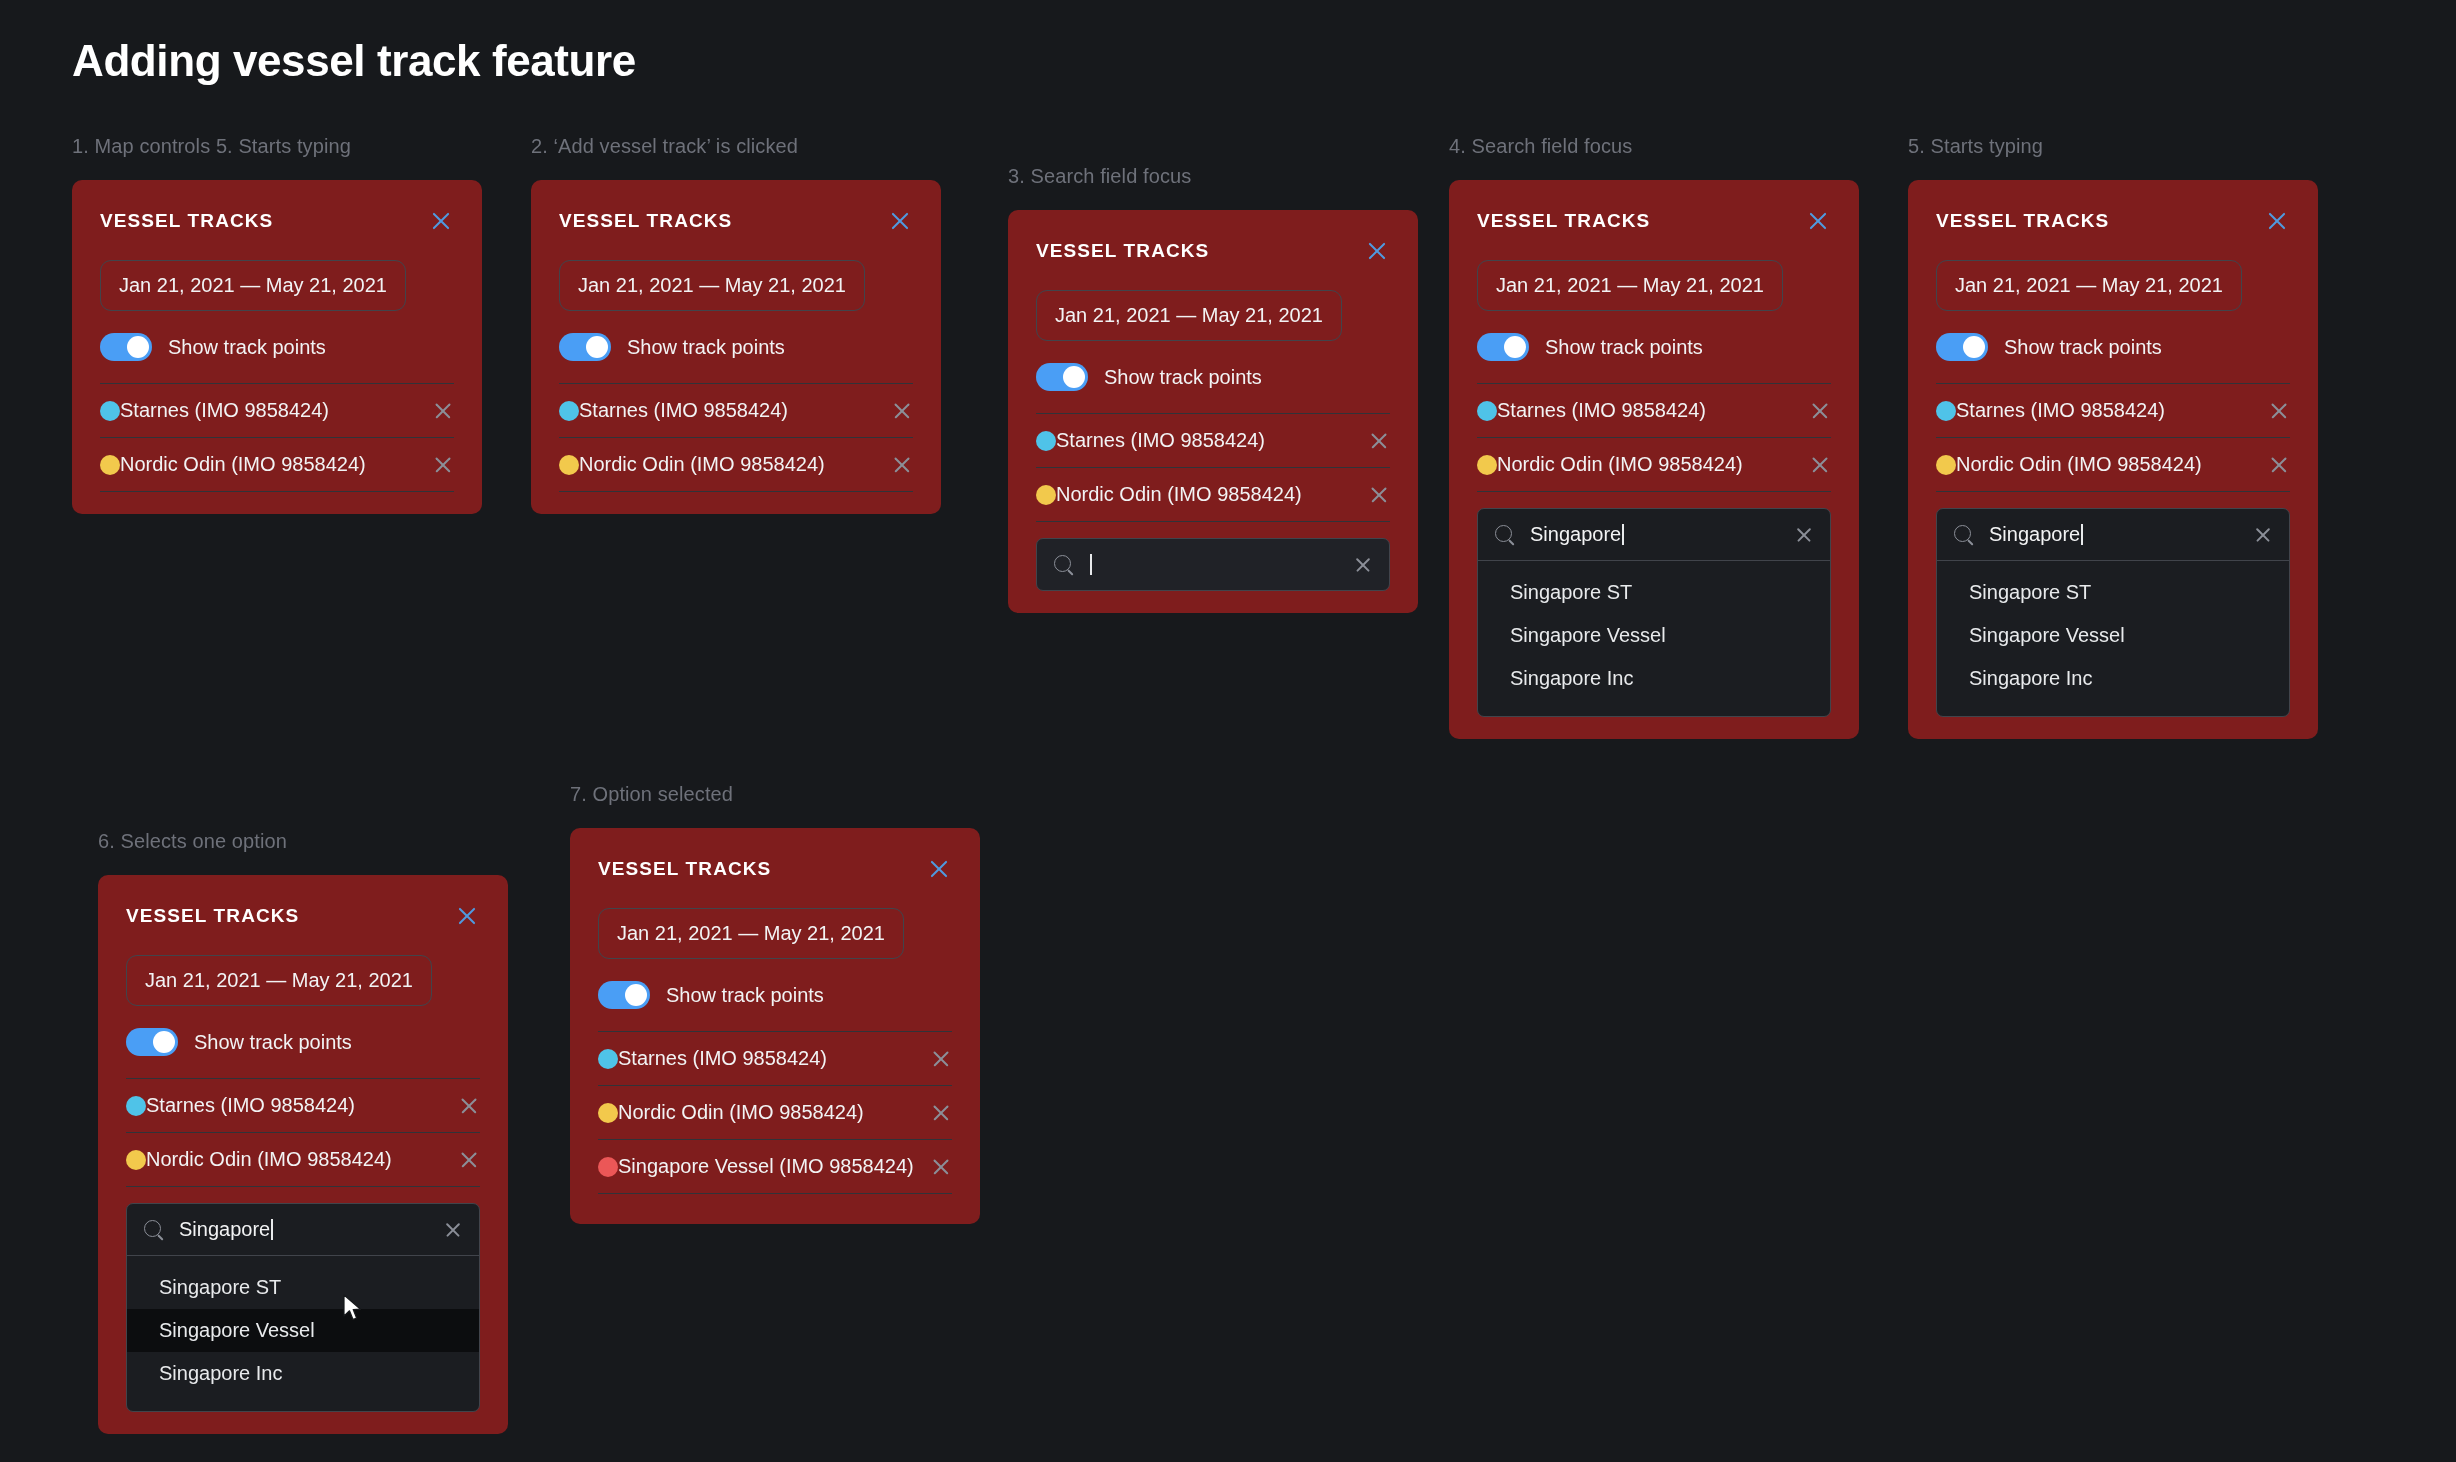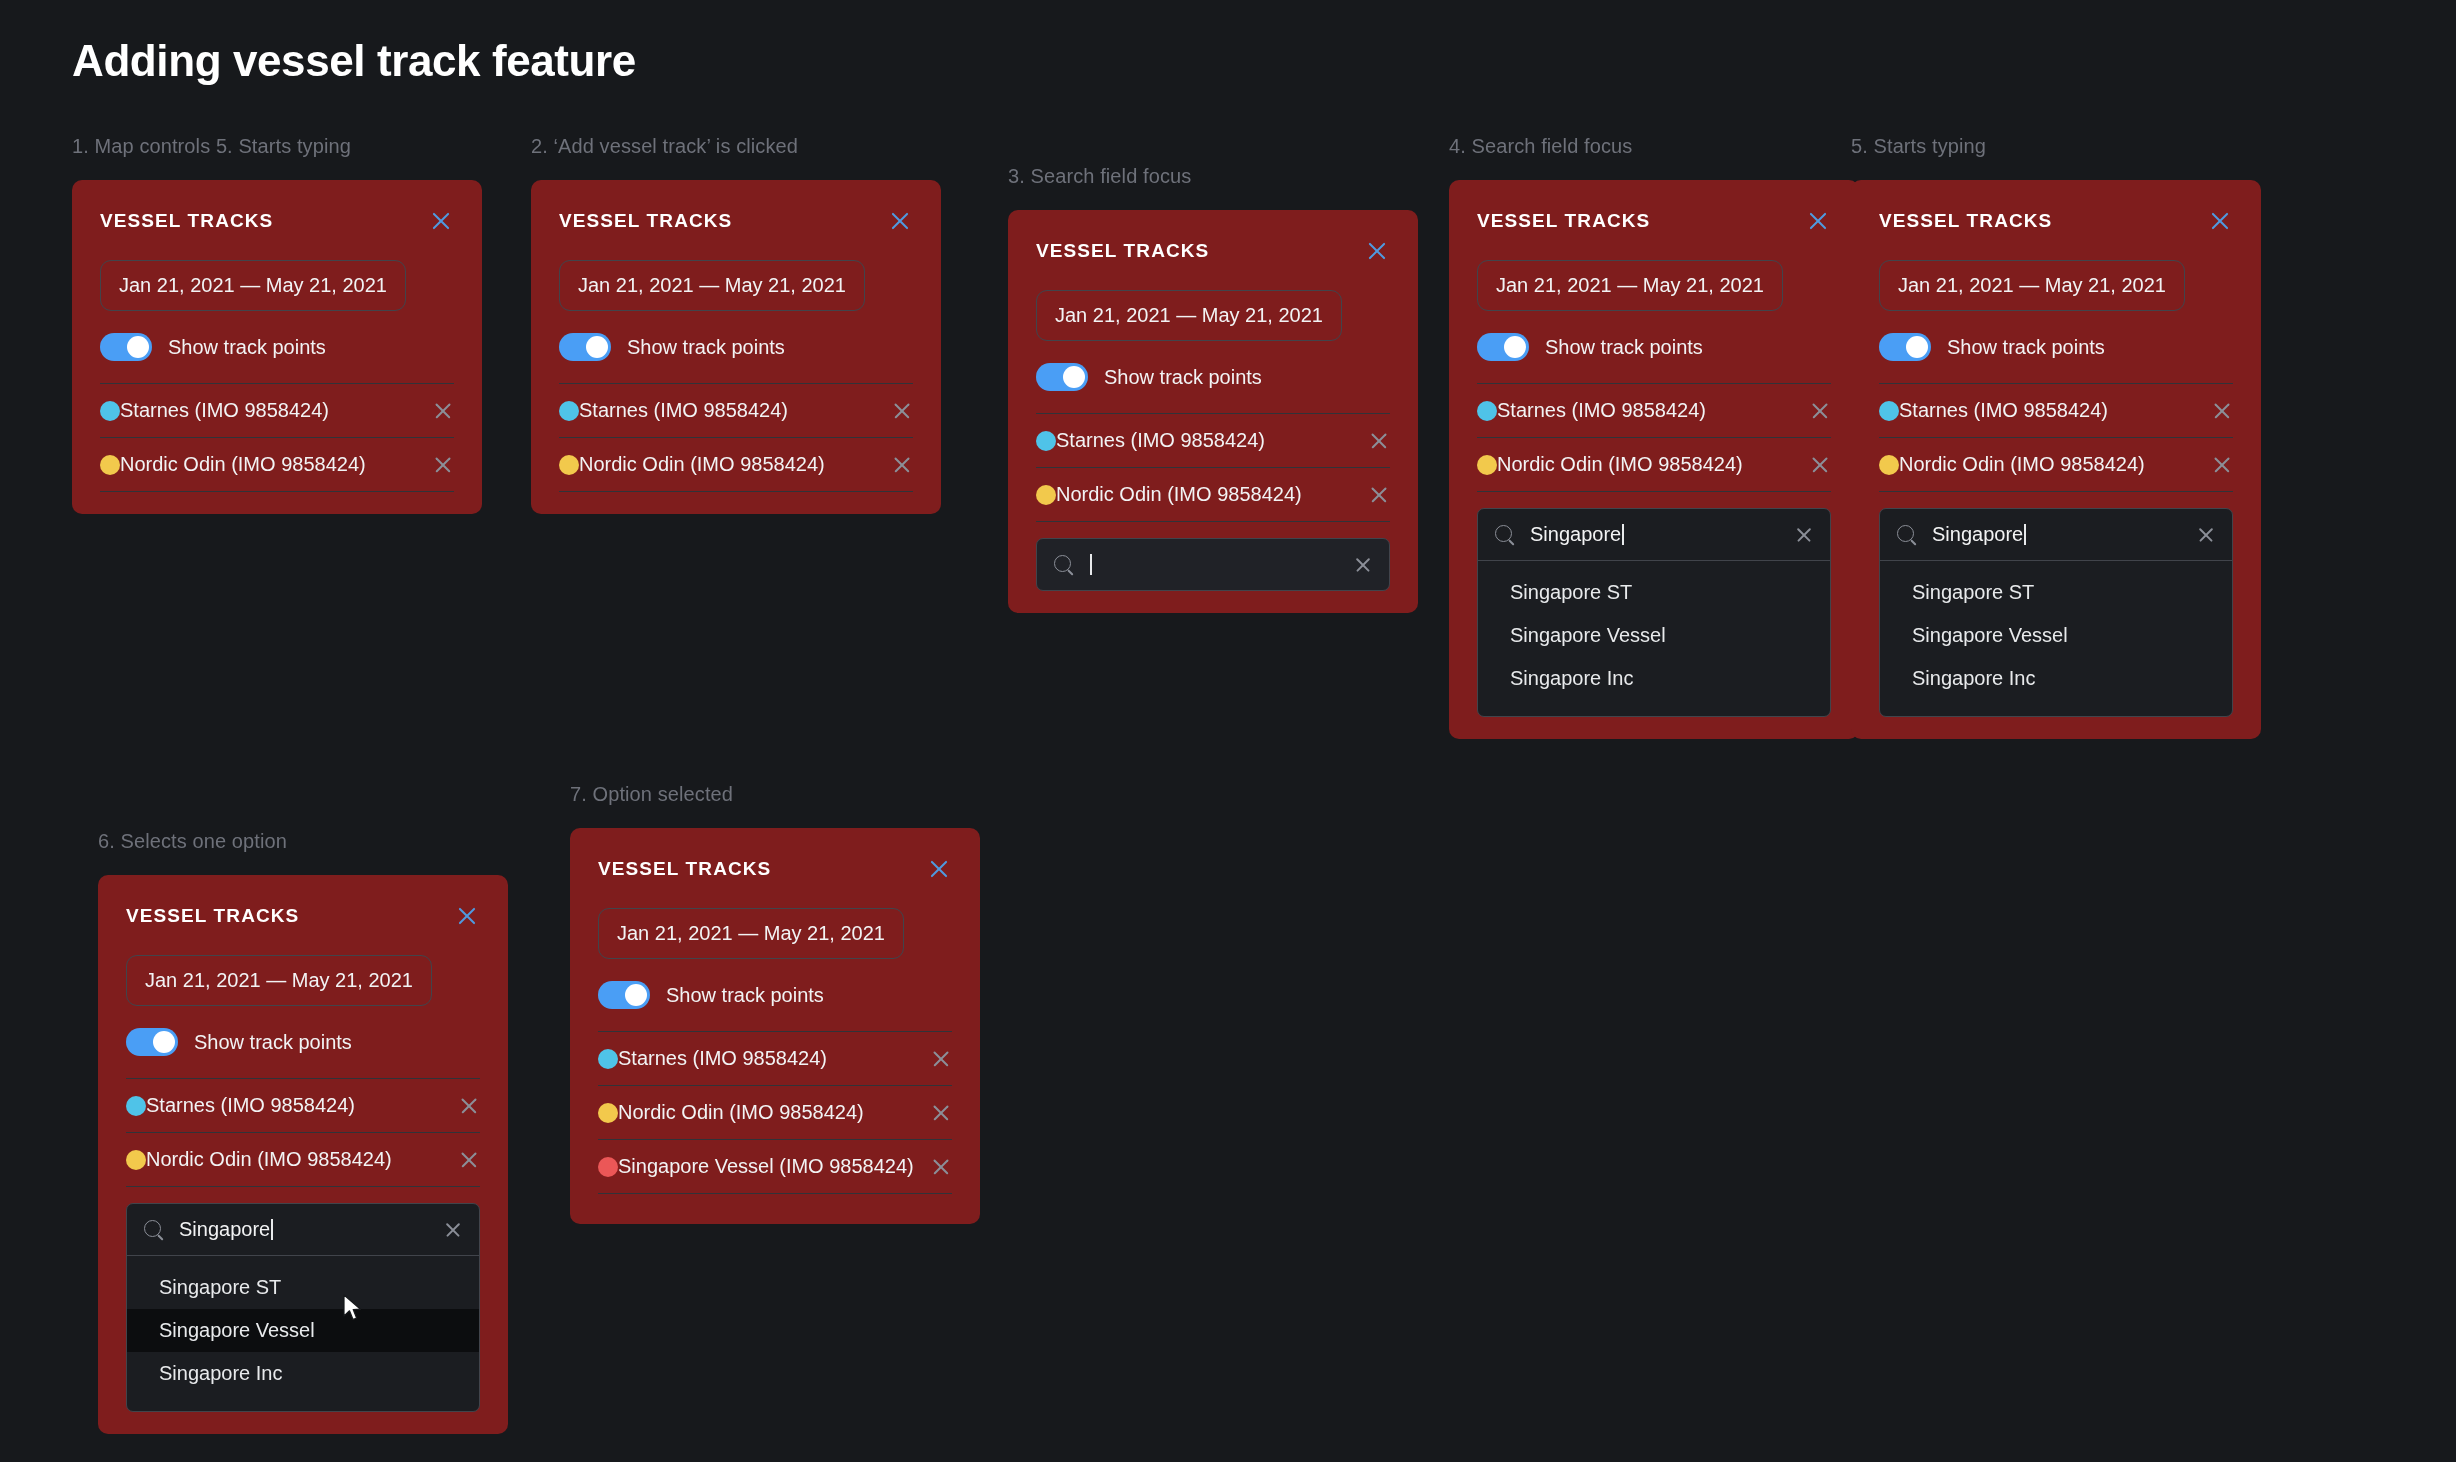--- a/index.html
+++ b/index.html
@@ -417,21 +417,21 @@
         </div>
         <div class="dropdown">
           <div class="dd-option">Singapore ST</div>
           <div class="dd-option">Singapore Vessel</div>
           <div class="dd-option">Singapore Inc</div>
         </div>
       </div>
     </div>
   </div>
 
-  <div class="step" style="left:1851px; top:135px;">
+  <div class="step" style="left:1908px; top:135px;">
     <div class="step-label">5. Starts typing</div>
     <div class="card">
       <div class="card-head">
         <div class="card-title">VESSEL TRACKS</div>
         <div class="close-x"></div>
       </div>
       <div class="daterange">Jan 21, 2021 — May 21, 2021</div>
       <div class="toggle-row">
         <div class="switch">
             <div class="knob"></div>

